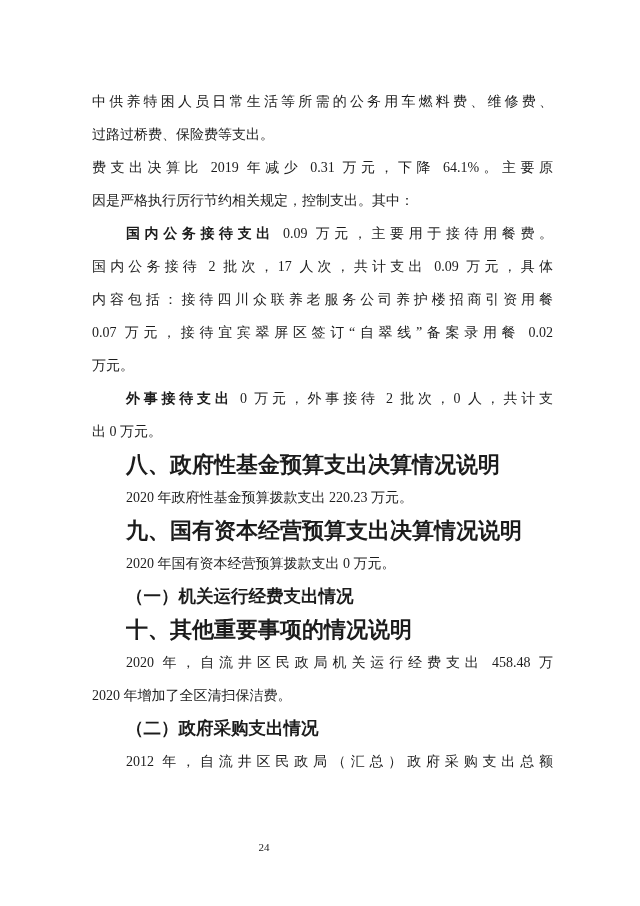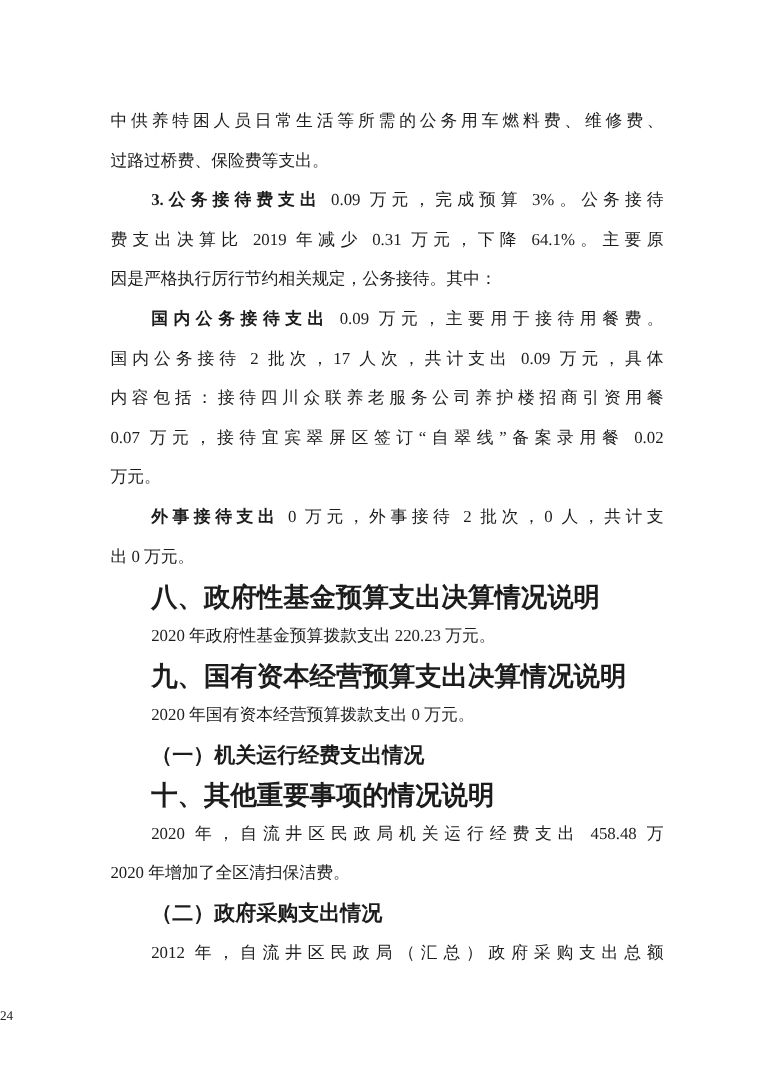--- a/index.html
+++ b/index.html
@@ -47,37 +47,36 @@
   }
   .line.hd-kai {
     font-weight: 700;
     font-size: 17.5px;
   }
   .page-number {
     position: absolute;
     left: 0;
     top: 840px;
     width: 528px;
-    text-align: left;
+    text-align: center;
     font-size: 11px;
     line-height: 15px;
     color: #222222;
     font-family: "Liberation Serif", serif;
   }
 </style>
 </head>
 <body>
 
 <div class="page">
   <div class="text-block" id="text-block">
       <div class="line full"><span>中供养特困人员日常生活等所需的公务用车燃料费、维修费、</span></div>
       <div class="line"><span>过路过桥费、保险费等支出。</span></div>
-      <div class="line indent full"><span class="b">3.公务接待费支出</span><span> 0.09 万元，完成预算 3%。公务接待</span></div>
       <div class="line full"><span>费支出决算比 2019 年减少 0.31 万元，下降 64.1%。主要原</span></div>
-      <div class="line"><span>因是严格执行厉行节约相关规定，公务接待。其中：</span></div>
+      <div class="line"><span>因是严格执行厉行节约相关规定，控制支出。其中：</span></div>
       <div class="line indent full"><span class="b">国内公务接待支出</span><span> 0.09 万元，主要用于接待用餐费。</span></div>
       <div class="line full"><span>国内公务接待 2 批次，17 人次，共计支出 0.09 万元，具体</span></div>
       <div class="line full"><span>内容包括：接待四川众联养老服务公司养护楼招商引资用餐</span></div>
       <div class="line full"><span>0.07 万元，接待宜宾翠屏区签订“自翠线”备案录用餐 0.02</span></div>
       <div class="line"><span>万元。</span></div>
       <div class="line indent full"><span class="b">外事接待支出</span><span> 0 万元，外事接待 2 批次，0 人，共计支</span></div>
       <div class="line"><span>出 0 万元。</span></div>
       <div class="line hd-sans indent"><span class="b">八、政府性基金预算支出决算情况说明</span></div>
       <div class="line indent"><span>2020 年政府性基金预算拨款支出 220.23 万元。</span></div>
       <div class="line hd-sans indent"><span class="b">九、国有资本经营预算支出决算情况说明</span></div>

